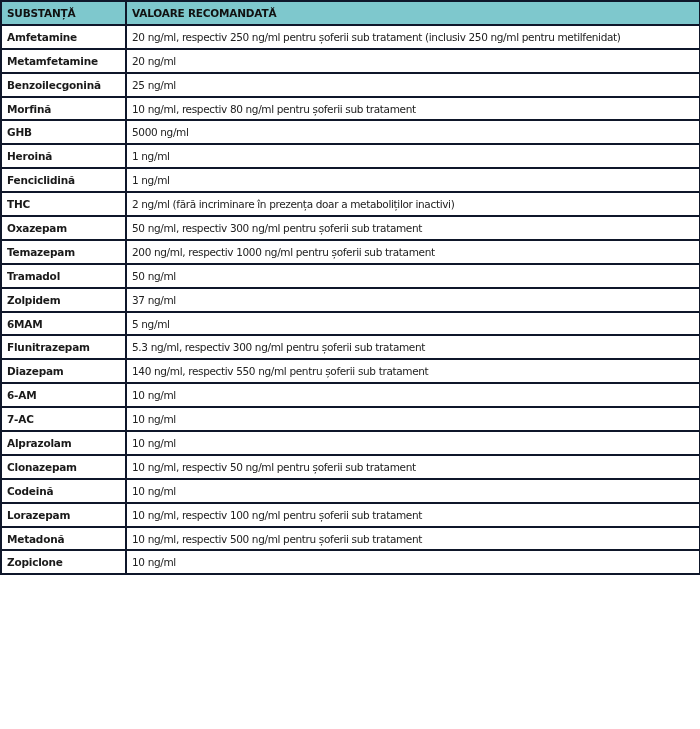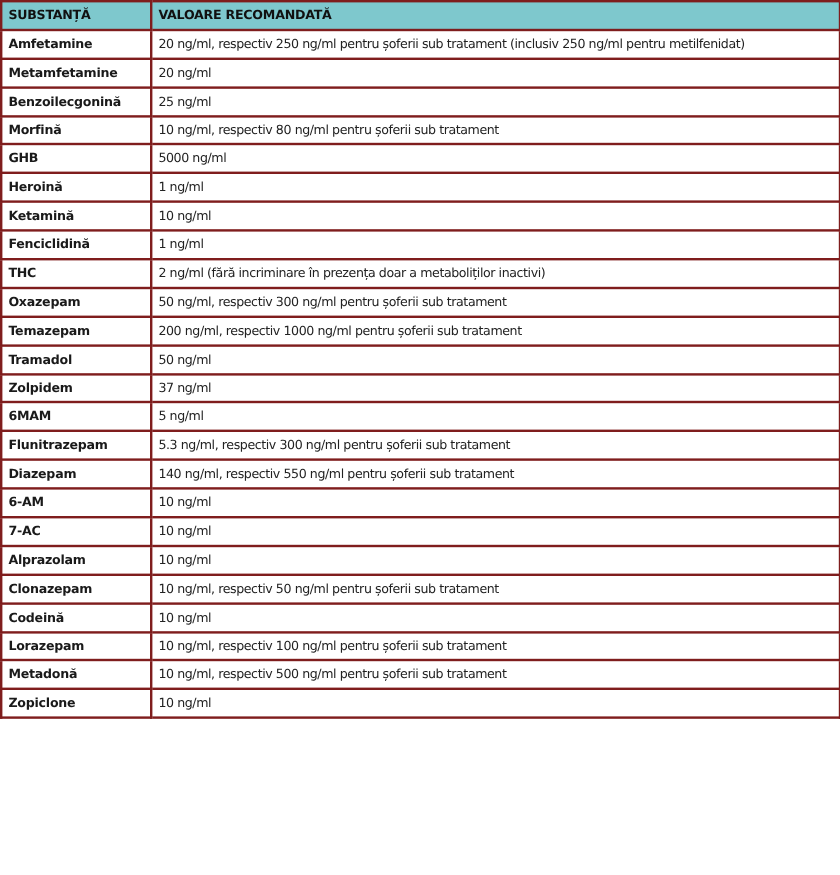--- a/index.html
+++ b/index.html
@@ -8,21 +8,21 @@
       border-collapse: collapse;
       width: 699px;
       table-layout: fixed;
       font-family: "DejaVu Sans", "Liberation Sans", sans-serif;
       font-size: 10.5px;
       color: #1a1a1a;
     }
     col.c1 { width: 125px; }
     col.c2 { width: 574px; }
     th, td {
-      border: 2px solid #7f1d1d;
+      border: 2px solid #0f172a;
       height: 21.9px;
       padding: 0 0 0 5px;
       text-align: left;
       vertical-align: middle;
       white-space: nowrap;
       overflow: hidden;
       line-height: 12px;
     }
     th {
       background: #7ec8cd;
@@ -65,24 +65,20 @@
         <td class="sub">Morfină</td>
         <td class="val">10 ng/ml, respectiv 80 ng/ml pentru șoferii sub tratament</td>
       </tr>
       <tr>
         <td class="sub">GHB</td>
         <td class="val">5000 ng/ml</td>
       </tr>
       <tr>
         <td class="sub">Heroină</td>
         <td class="val">1 ng/ml</td>
-      </tr>
-      <tr>
-        <td class="sub">Ketamină</td>
-        <td class="val">10 ng/ml</td>
       </tr>
       <tr>
         <td class="sub">Fenciclidină</td>
         <td class="val">1 ng/ml</td>
       </tr>
       <tr>
         <td class="sub">THC</td>
         <td class="val">2 ng/ml (fără incriminare în prezența doar a metaboliților inactivi)</td>
       </tr>
       <tr>

